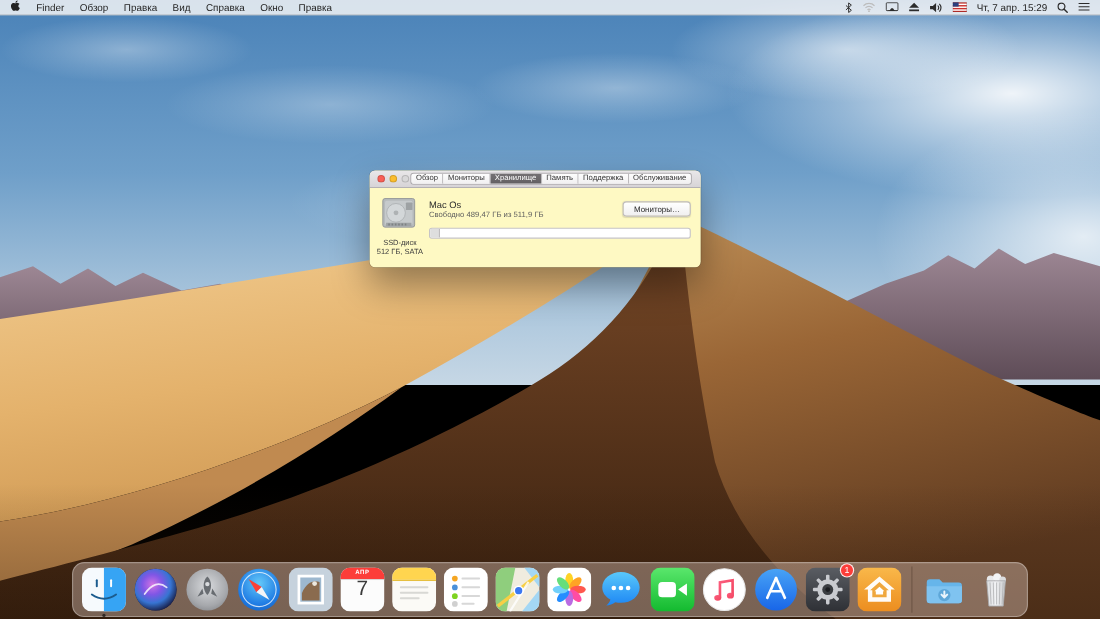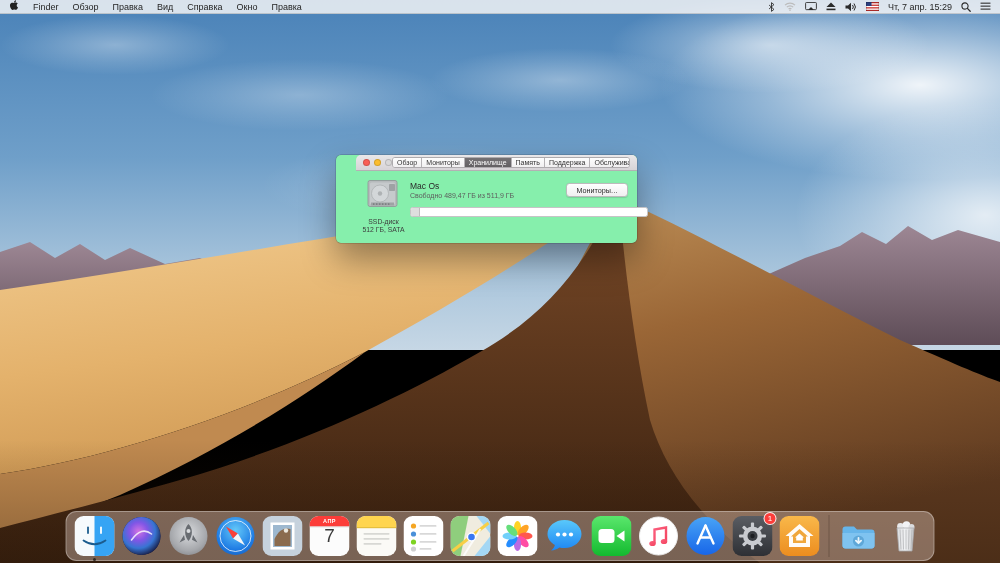--- a/index.html
+++ b/index.html
@@ -14,22 +14,22 @@
     display:flex; align-items:center; padding:0 9px; font-size:9px; color:#252525; z-index:30; }
   .mb-left { display:flex; align-items:center; gap:14px; }
   .mb-left .menu { cursor:default; line-height:14px; }
   .menu-appname { font-weight:normal; }
   .mb-right { margin-left:auto; display:flex; align-items:center; gap:9px; }
   .mb-right svg { display:block; }
   .mb-clock { font-size:9px; white-space:nowrap; }
 
   
   .window { position:absolute; left:336px; top:155px; width:301px; height:88px;
-    border-radius:5px; background:#86efac; z-index:20;
-    box-shadow:0 16px 34px rgba(0,0,0,0.38), 0 0 0 0.5px rgba(0,0,0,0.25);padding-left:20px; }
+    border-radius:5px; background:#fef9c3; z-index:20;
+    box-shadow:0 16px 34px rgba(0,0,0,0.38), 0 0 0 0.5px rgba(0,0,0,0.25); }
   .titlebar { height:16px; background:linear-gradient(#e9e7e9,#d7d4d7);
     border-bottom:1px solid #b4b1b4; border-radius:5px 5px 0 0;
     display:flex; align-items:center; padding:0 7px; position:relative; }
   .traffic { display:flex; gap:4px; align-items:center; }
   .tl { width:7px; height:7px; border-radius:50%; border:0.5px solid rgba(0,0,0,0.15); }
   .tl.close { background:#f95f56; }
   .tl.min   { background:#fbbd2e; }
   .tl.zoomd { background:#d9d8d9; }
   .tabs { display:flex; margin:0 auto; border:1px solid #aeabae; border-radius:3px;
     overflow:hidden; background:#fcfcfc; height:11px; }

